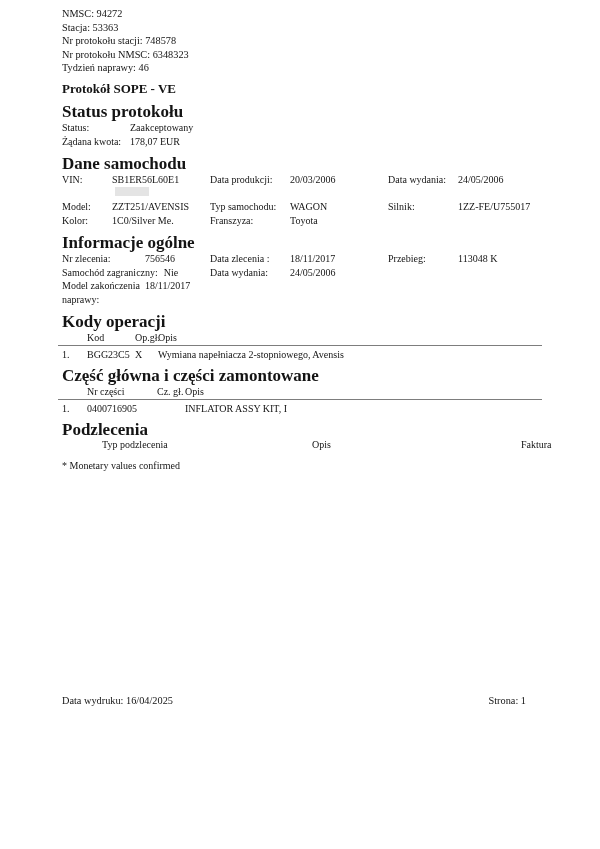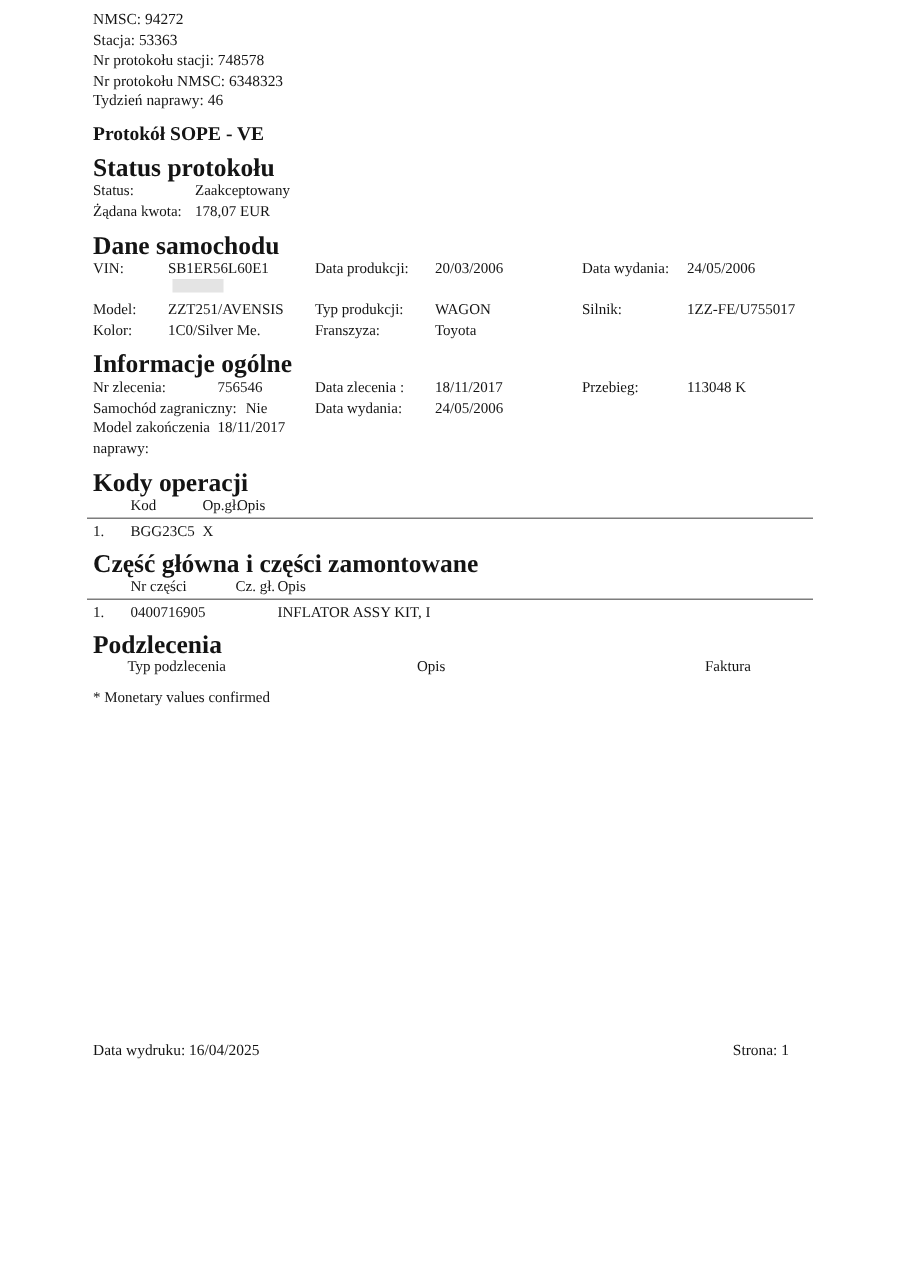--- a/index.html
+++ b/index.html
@@ -52,21 +52,21 @@
     border-bottom: 1px solid #7d7d7d;
     margin-left: -4px;
     padding-left: 4px;
     padding-bottom: 1px;
   }
   .tbl-row { display: grid; padding-top: 2px; }
   .tbl-header > span, .tbl-row > span { line-height: 13px; }
   .ops-grid   { grid-template-columns: 25px 48px 23px auto; }
   .parts-grid { grid-template-columns: 25px 70px 28px auto; }
   .sub-grid   { grid-template-columns: 23px 193px 192px auto; }
-  .sub-header { display: grid; padding-bottom: 1px; }
+  .sub-header { display: grid; padding-bottom: 1px; gap: 17px; }
   .note { margin-top: 8px; line-height: 13px; }
   .footer {
     position: absolute;
     left: 62px;
     right: 74px;
     bottom: 19px;
     display: flex;
     justify-content: space-between;
     font-size: 10.3px;
     line-height: 12px;
@@ -99,21 +99,21 @@
   <div class="kv car-grid">
     <span>VIN:</span>
     <span><span>SB1ER56L60E1</span><span class="redact"></span></span>
     <span>Data produkcji:</span>
     <span>20/03/2006</span>
     <span>Data wydania:</span>
     <span>24/05/2006</span>
 
     <span>Model:</span>
     <span>ZZT251/AVENSIS</span>
-    <span>Typ produkcji:</span>
+    <span>Typ samochodu:</span>
     <span>WAGON</span>
     <span>Silnik:</span>
     <span>1ZZ-FE/U755017</span>
 
     <span>Kolor:</span>
     <span>1C0/Silver Me.</span>
     <span>Franszyza:</span>
     <span>Toyota</span>
     <span></span>
     <span></span>
@@ -142,20 +142,21 @@
   <div class="tbl-header ops-grid">
     <span></span>
     <span>Kod</span>
     <span>Op.gł.</span>
     <span>Opis</span>
   </div>
   <div class="tbl-row ops-grid">
     <span>1.</span>
     <span>BGG23C5</span>
     <span>X</span>
+    <span>Wymiana napełniacza 2-stopniowego, Avensis</span>
   </div>
 
   <div class="sec-heading">Część główna i części zamontowane</div>
   <div class="tbl-header parts-grid">
     <span></span>
     <span>Nr części</span>
     <span>Cz. gł.</span>
     <span>Opis</span>
   </div>
   <div class="tbl-row parts-grid">

